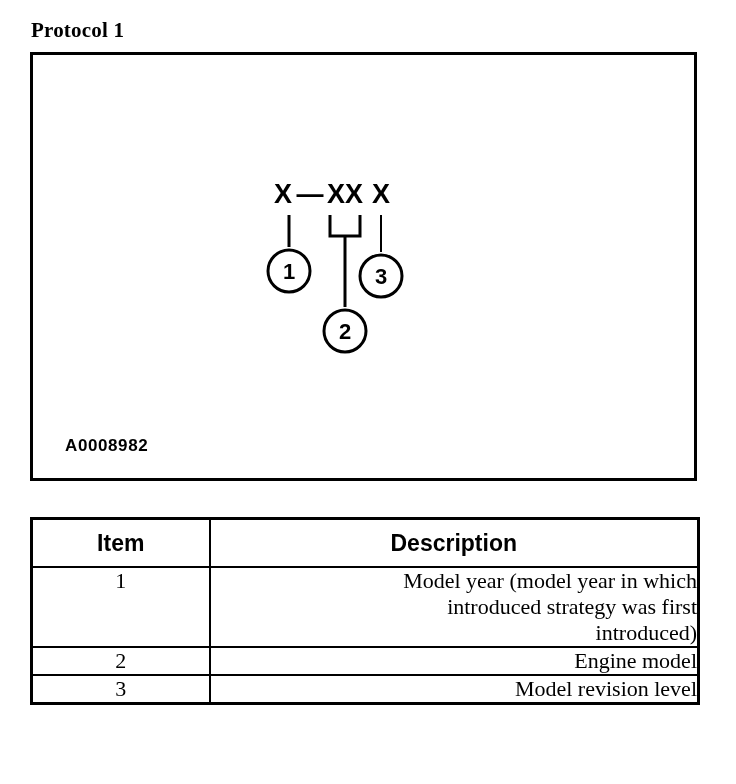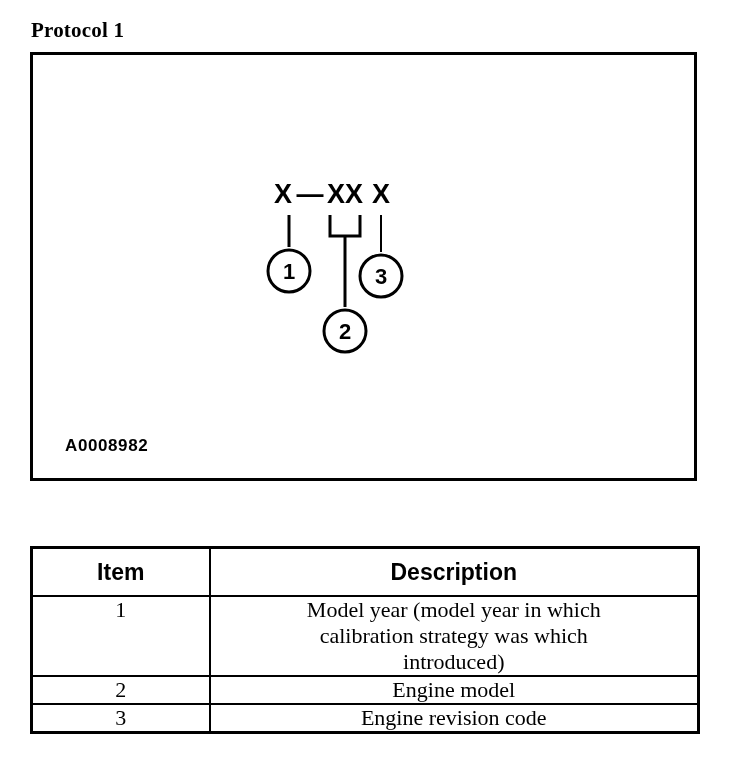--- a/index.html
+++ b/index.html
@@ -67,21 +67,21 @@
     font-family: "Liberation Sans", "DejaVu Sans", sans-serif;
     font-weight: bold;
     font-size: 17px;
     letter-spacing: 0.6px;
   }
 
   
   #legend-table {
     position: absolute;
     left: 30px;
-    top: 546px;
+    top: 517px;
     width: 667px;
     box-sizing: border-box;
     border-collapse: collapse;
     table-layout: fixed;
     background: #ffffff;
   }
   #legend-table col.col-item { width: 178px; }
   #legend-table col.col-desc { width: 489px; }
 
   #legend-table th,
@@ -112,21 +112,21 @@
     font-family: "Liberation Serif", "DejaVu Serif", serif;
     font-size: 22px;
     line-height: 26px;
   }
   tbody td.cell-item {
     text-align: center;
     padding: 9px 0 10px 0;
     border-left: 3px solid #000000;
   }
   tbody td.cell-desc {
-    text-align: center;
+    text-align: right;
     padding: 9px 0 10px 12px;
     border-right: 3px solid #000000;
   }
   tbody tr:last-child td { border-bottom: 3px solid #000000; }
 
   .desc-line { display: block; white-space: nowrap; }
 </style>
 </head>
 <body>
 
@@ -170,30 +170,30 @@
     <tr>
       <th class="th-item">Item</th>
       <th class="th-desc">Description</th>
     </tr>
   </thead>
   <tbody>
     <tr>
       <td class="cell-item">1</td>
       <td class="cell-desc">
         <span class="desc-line">Model  year  (model  year  in  which</span>
-        <span class="desc-line">calibration  strategy  was  which</span>
+        <span class="desc-line">introduced  strategy  was  first</span>
         <span class="desc-line">introduced)</span>
       </td>
     </tr>
     <tr>
       <td class="cell-item">2</td>
       <td class="cell-desc">
         <span class="desc-line">Engine model</span>
       </td>
     </tr>
     <tr>
       <td class="cell-item">3</td>
       <td class="cell-desc">
-        <span class="desc-line">Engine revision code</span>
+        <span class="desc-line">Model revision level</span>
       </td>
     </tr>
   </tbody>
 </table>
 
 </body></html>

